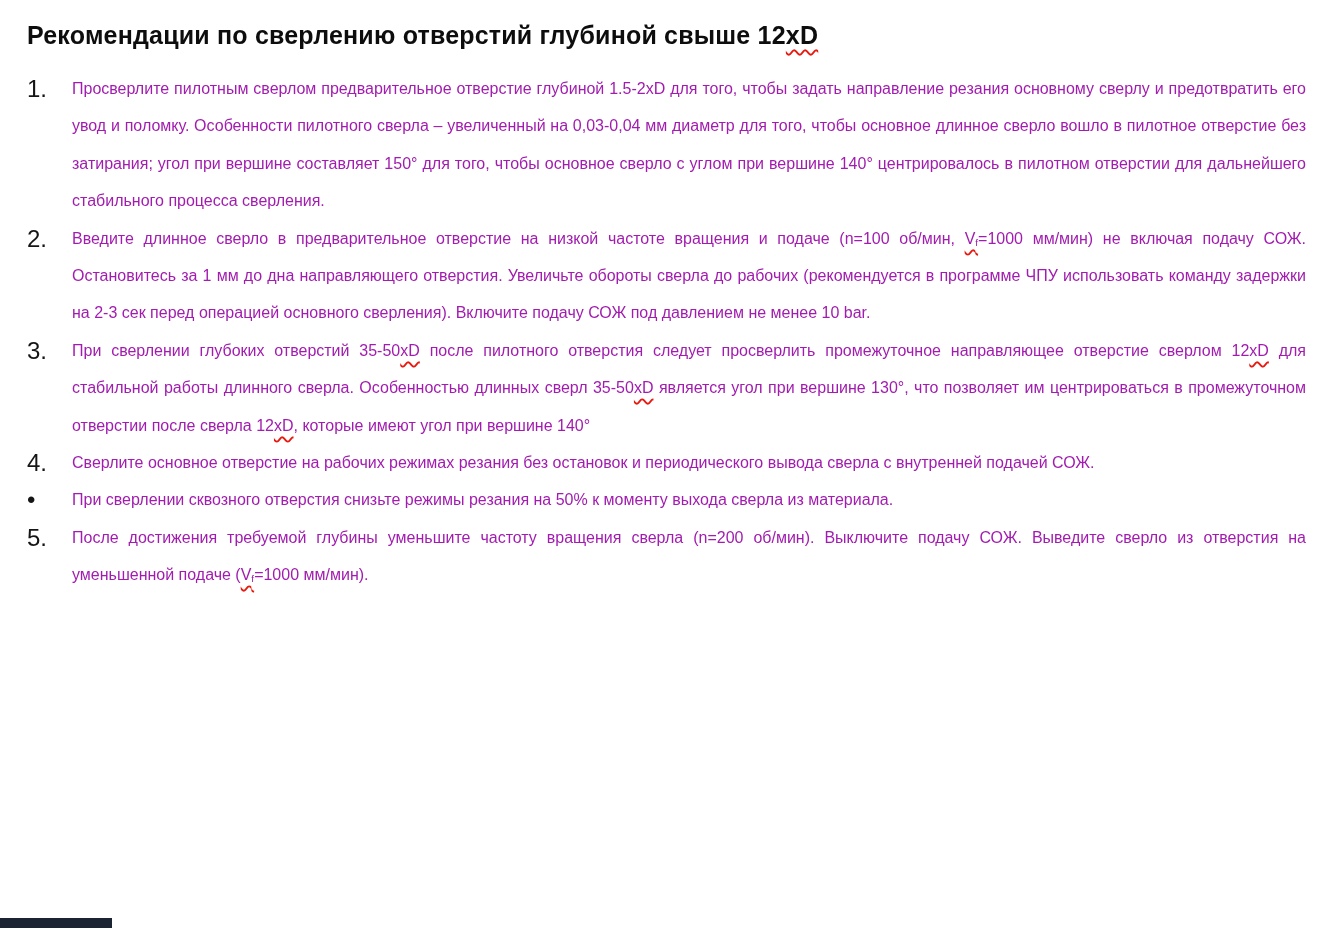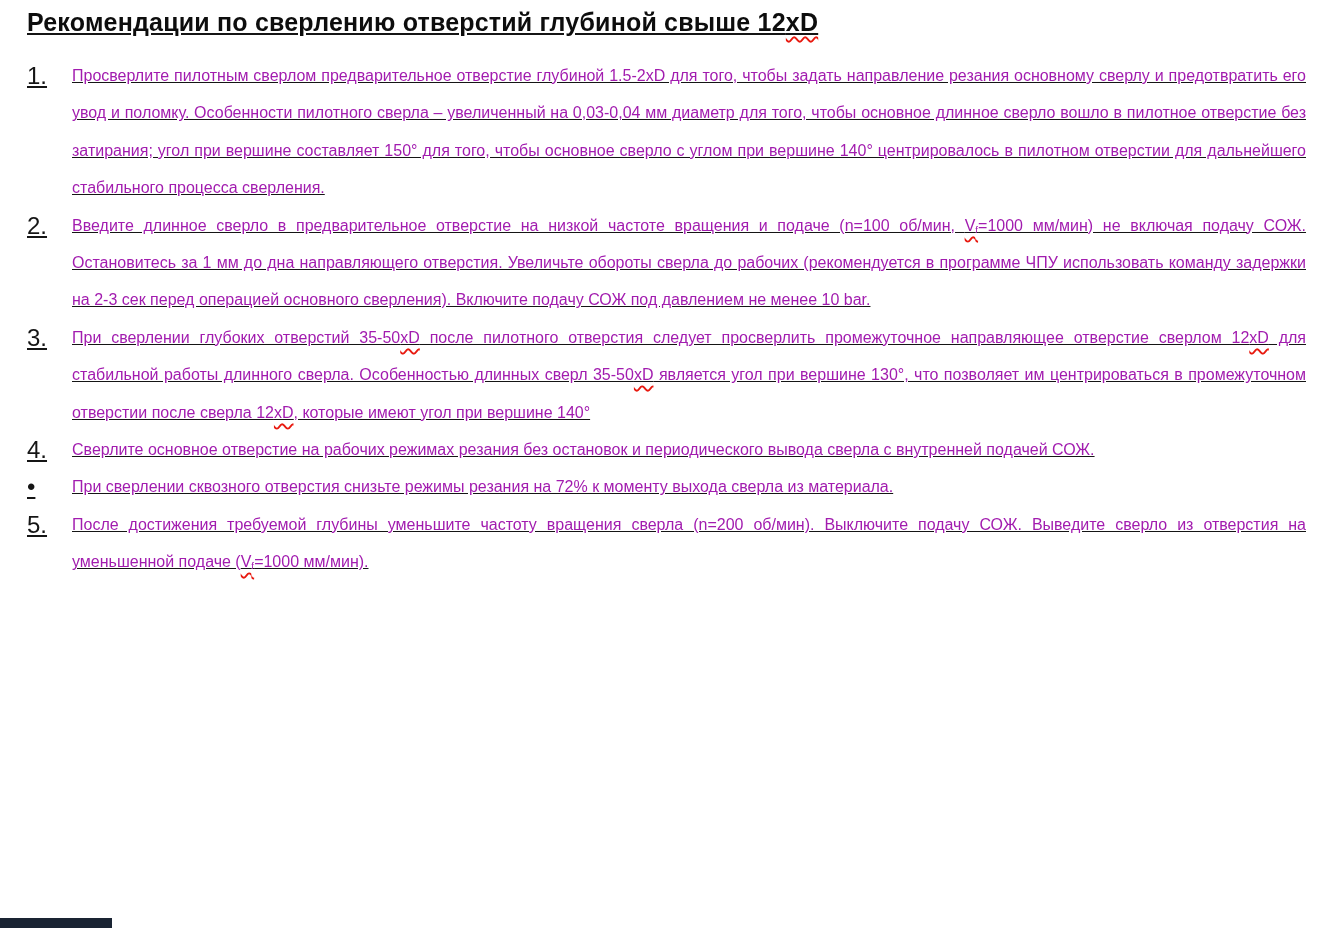--- a/index.html
+++ b/index.html
@@ -12,23 +12,22 @@
     height: 928px;
     position: relative;
     overflow: hidden;
     font-family: "Liberation Sans", sans-serif;
     color: #151515;
   }
   .page {
     box-sizing: border-box;
     width: 1334px;
     height: 928px;
-    padding: 1px 28px 0 27px;
+    padding: 14px 28px 0 27px;
     position: relative;
-    text-decoration: underline;
   }
   .title {
     margin: 0 0 14px 0;
     font-size: 25px;
     font-weight: 700;
     line-height: 42px;
     color: #0d0d0d;
     letter-spacing: 0.2px;
   }
   .list {
@@ -95,21 +94,21 @@
       <div class="item">
         <span class="marker">3.</span>
         <div class="text"><span>При сверлении глубоких отверстий 35-50</span><span class="squiggle">xD</span><span> после пилотного отверстия следует просверлить промежуточное направляющее отверстие сверлом 12</span><span class="squiggle">xD</span><span> для стабильной работы длинного сверла. Особенностью длинных сверл 35-50</span><span class="squiggle">xD</span><span> является угол при вершине 130°, что позволяет им центрироваться в промежуточном отверстии после сверла 12</span><span class="squiggle">xD</span><span>, которые имеют угол при вершине 140°</span></div>
       </div>
       <div class="item">
         <span class="marker">4.</span>
         <div class="text"><span>Сверлите основное отверстие на рабочих режимах резания без остановок и периодического вывода сверла с внутренней подачей СОЖ.</span></div>
       </div>
       <div class="item">
         <span class="marker">•</span>
-        <div class="text"><span>При сверлении сквозного отверстия снизьте режимы резания на 72% к моменту выхода сверла из материала.</span></div>
+        <div class="text"><span>При сверлении сквозного отверстия снизьте режимы резания на 50% к моменту выхода сверла из материала.</span></div>
       </div>
       <div class="item">
         <span class="marker">5.</span>
         <div class="text"><span>После достижения требуемой глубины уменьшите частоту вращения сверла (n=200 об/мин). Выключите подачу СОЖ. Выведите сверло из отверстия на уменьшенной подаче (</span><span class="squiggle">V</span><sub class="squiggle">f</sub><span>=1000 мм/мин).</span></div>
       </div>
     </div>
 
   <div class="bottom-bar"></div>
 </div>
 

